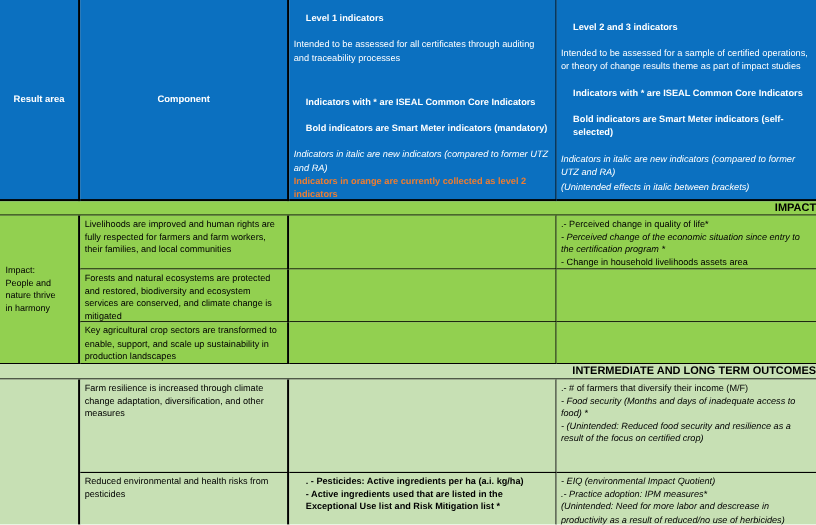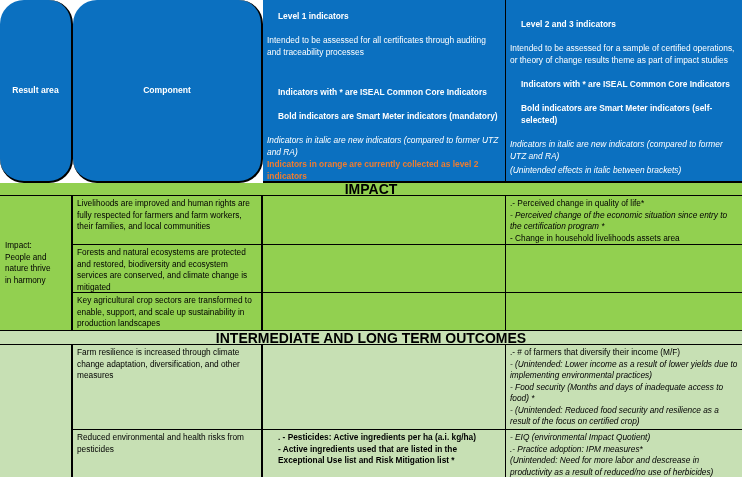--- a/index.html
+++ b/index.html
@@ -25,38 +25,37 @@
   .rb15{ border-bottom:1.5px solid #000; }
 
   .blue { background:#0b70c0; color:#fff; }
   .green{ background:#92d050; }
   .pale { background:#c7e0b4; }
 
   .hdr-center{
     display:flex; align-items:center; justify-content:center;
     text-align:center; font-weight:bold; font-size:8.6px;
     border-bottom:2.5px solid #000;
-    border-radius:24px;
   }
   .hdr-notes{ border-bottom:2.5px solid #000; font-size:8.4px; line-height:12px; }
   .hdr-notes p{ margin:0 0 12px; }
   .pad10{ padding-top:10px; }
   .pad18{ padding-top:18px; }
   .mb28{ margin-bottom:28px !important; }
   .mb0 { margin-bottom:0 !important; }
   .mb2 { margin-bottom:2px !important; }
 
   .b{ font-weight:bold;padding-left:11px; }
   .i{ font-style:italic; }
   .orange{ color:#ed7d31; font-weight:bold; }
 
   .band{
     grid-column:1 / 5;
-    display:flex; align-items:center; justify-content:center;
-    font-weight:bold; font-size:14px;
+    display:flex; align-items:center; justify-content:flex-end;
+    font-weight:bold; font-size:10px;
     border-bottom:1px solid #000;
   }
 
   .left-merged{
     display:flex; flex-direction:column; justify-content:center;
     font-size:8.2px; line-height:11.5px; padding:2px 15px 2px 5px;
   }
 
   .lines p{ margin:0; }
 
@@ -137,21 +136,20 @@
   </div>
 
   <div class="pale bc1 g-oleft"></div>
 
   <div class="cell pale bc2 rb15 g-or1c">
     <span>Farm resilience is increased through climate change adaptation, diversification, and other measures</span>
   </div>
   <div class="cell pale bc3 rb15 g-or1l1"></div>
   <div class="cell pale rb15 lines g-or1l2">
     <p>.- # of farmers that diversify their income (M/F)</p>
-    <p class="i">- (Unintended: Lower income as a result of lower yields due to implementing environmental practices)</p>
     <p class="i">- Food security (Months and days of inadequate access to food) *</p>
     <p class="i">- (Unintended: Reduced food security and resilience as a result of the focus on certified crop)</p>
   </div>
 
   <div class="cell pale bc2 g-or2c">
     <span>Reduced environmental and health risks from pesticides</span>
   </div>
   <div class="cell pale bc3 lines g-or2l1">
     <p class="b">. - Pesticides: Active ingredients per ha (a.i. kg/ha)</p>
     <p class="b">- Active ingredients used that are listed in the Exceptional Use list and Risk Mitigation list *</p>

